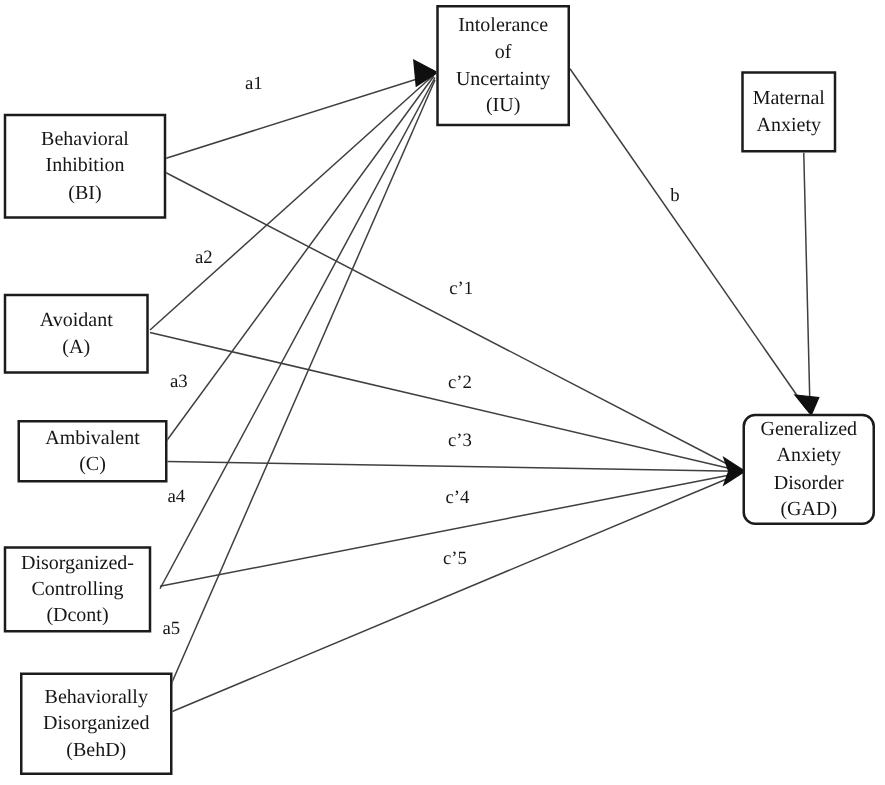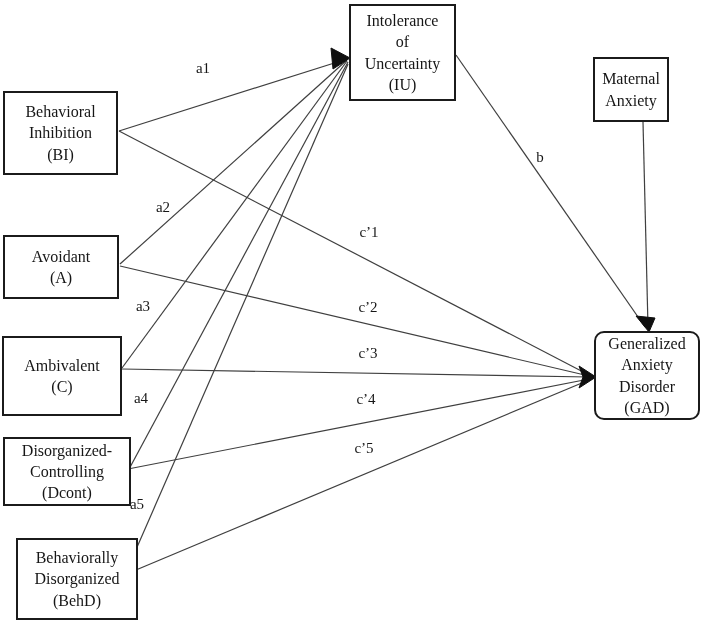--- a/index.html
+++ b/index.html
@@ -31,24 +31,24 @@
     display: flex;
     align-items: center;
     justify-content: center;
     text-align: center;
     font-size: 16px;
     line-height: 1.32;
     white-space: pre-line;
   }
   .node-iu        { left: 349px; top: 4px;   width: 107px; height: 97px; }
   .node-maternal  { left: 593px; top: 57px;  width: 76px;  height: 65px; }
-  .node-bi        { left: 3px;   top: 91px;  width: 115px; height: 84px; }
+  .node-bi        { left: 3px;   top: 91px;  width: 130px; height: 84px; }
   .node-avoidant  { left: 3px;   top: 235px; width: 116px; height: 64px; }
-  .node-ambivalent{ left: 2px;   top: 336px; width: 120px; height: 80px; }
-  .node-dcont     { left: 3px;   top: 437px; width: 128px; height: 69px; }
+  .node-ambivalent{ left: 14px;   top: 336px; width: 120px; height: 50px; }
+  .node-dcont     { left: 3px;   top: 437px; width: 118px; height: 69px; }
   .node-behd      { left: 16px;   top: 538px; width: 122px; height: 82px; }
   .node-gad       { left: 594px; top: 331px; width: 106px; height: 89px; border-radius: 10px; }
   .edge-label {
     position: absolute;
     transform: translate(-50%, -50%);
     font-size: 15px;
     background: transparent;
     white-space: nowrap;
   }
   line { stroke: #3f3f3f; stroke-width: 1.2; }

